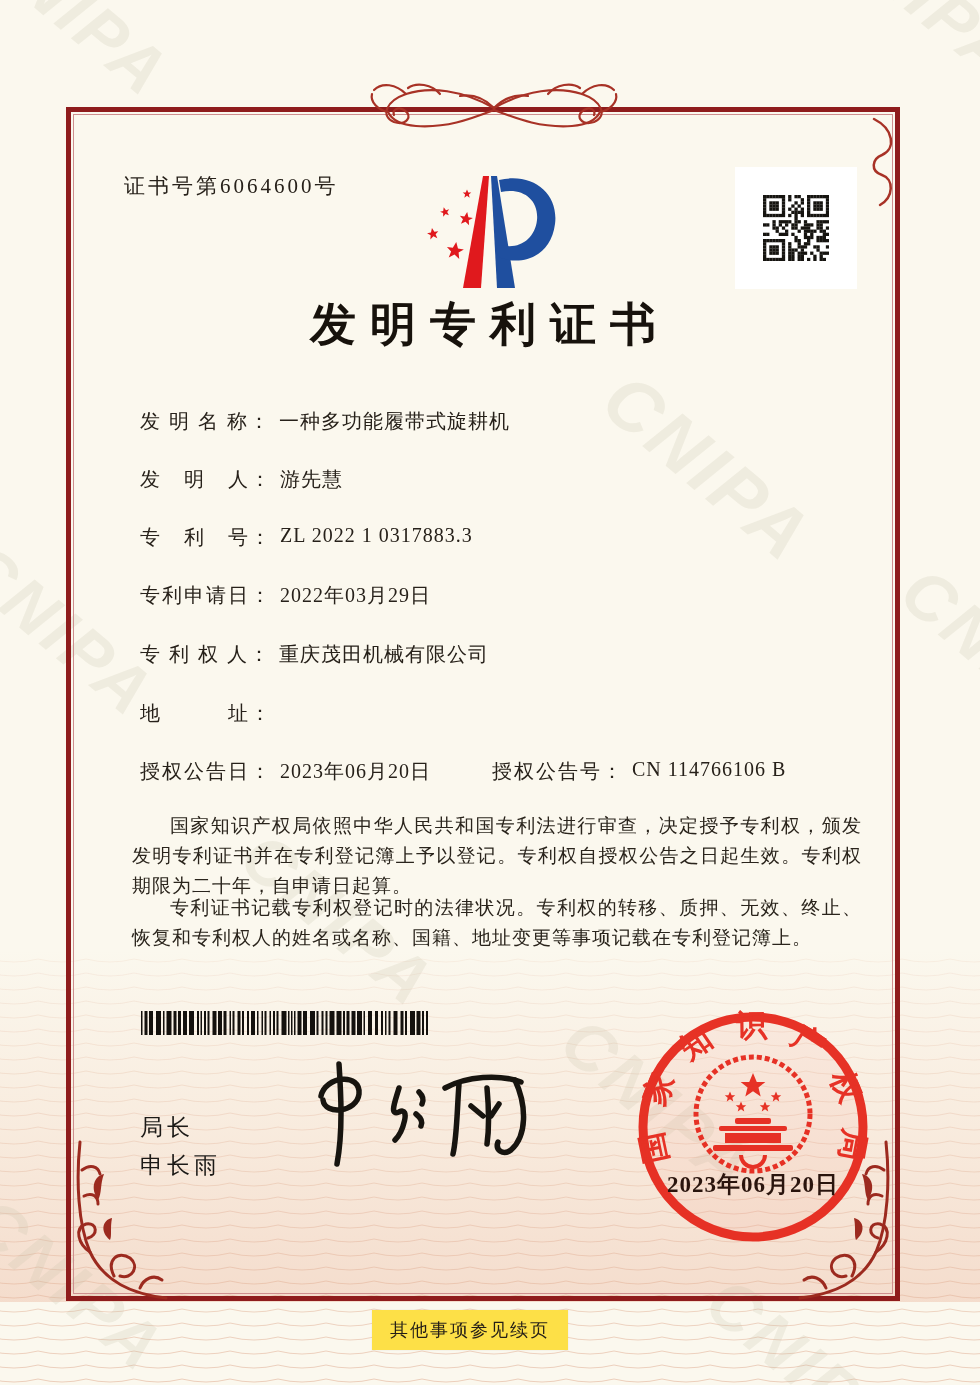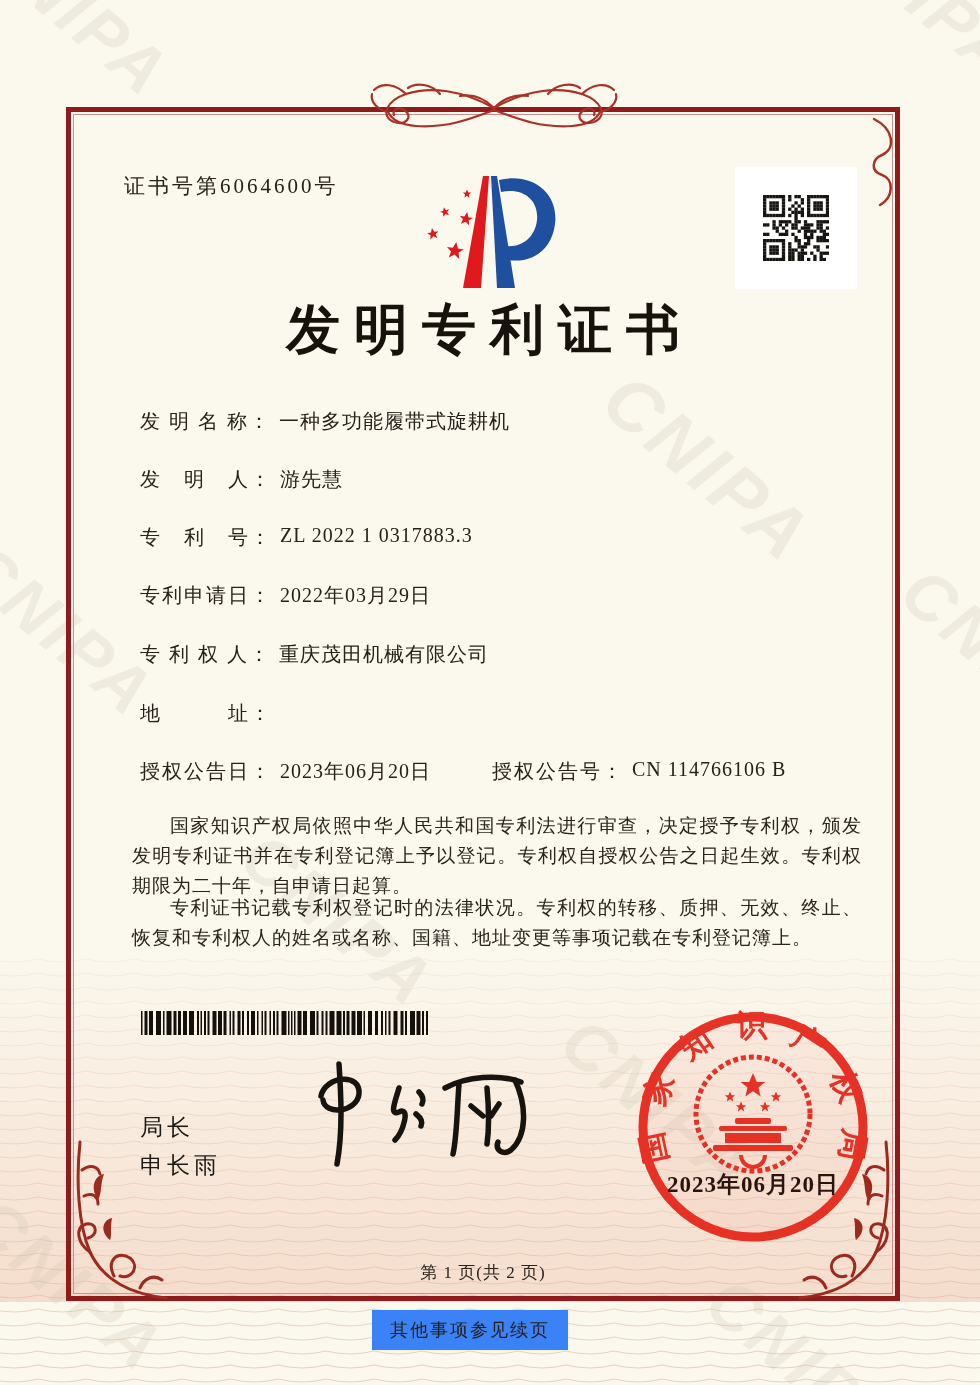--- a/index.html
+++ b/index.html
@@ -11,39 +11,39 @@
       font-size:68px;color:rgba(196,189,166,0.20);transform:rotate(40deg);letter-spacing:4px;
       white-space:nowrap;user-select:none;}
   
   #frame{position:absolute;left:66px;top:107px;width:834px;height:1194px;
          border:5px solid #8f1c1c;box-sizing:border-box;}
   #frame-inner{position:absolute;left:2px;top:2px;right:2px;bottom:2px;border:1px solid #cf8e8e;}
   
   #cert-number{position:absolute;left:124px;top:172px;font-size:21px;color:#27211a;letter-spacing:3px;text-align:center;}
   #qr-box{position:absolute;left:735px;top:167px;width:122px;height:122px;background:#ffffff;}
   #qr{position:absolute;left:28px;top:28px;}
-  #title{position:absolute;left:66px;top:294px;width:834px;text-align:center;font-size:54px;
+  #title{position:absolute;left:66px;top:294px;width:834px;text-align:center;font-size:46px;
          font-weight:bold;color:#17120c;letter-spacing:14px;text-indent:14px;}
   
   .field{position:absolute;left:140px;display:flex;font-size:20px;color:#27211a;white-space:pre;}
   .field .lab{letter-spacing:2px;}
   .field .val{margin-left:8px;letter-spacing:1px;}
   
   .para{position:absolute;left:132px;width:730px;font-size:19px;line-height:30px;color:#2a241c;
         text-indent:2em;letter-spacing:1px;text-align:justify;}
   
   .signer{position:absolute;left:140px;font-family:"Liberation Sans",sans-serif;font-size:23px;
           color:#1c1a17;letter-spacing:4px;margin-top:16px;}
   
   #issue-date{position:absolute;left:645px;top:1169px;width:216px;text-align:center;font-size:23px;
               color:#2a140d;letter-spacing:1px;font-weight:bold;}
   
   #page-indicator{position:absolute;left:66px;top:1261px;width:834px;text-align:center;
                   font-size:17px;color:#2b241c;letter-spacing:1px;}
-  #note-box{position:absolute;left:372px;top:1310px;width:196px;height:40px;background:#3b82f6;
+  #note-box{position:absolute;left:372px;top:1310px;width:196px;height:40px;background:#fde047;
             text-align:center;line-height:40px;font-size:18px;color:#241e17;letter-spacing:2px;
             box-shadow:0 0 0 1px rgba(0,0,0,0.02);}
   
   #tint{position:absolute;left:0;top:950px;width:980px;height:352px;
         background:linear-gradient(180deg,rgba(246,220,203,0) 0%,rgba(243,211,191,0.30) 45%,rgba(240,202,182,0.60) 100%);}
   #flourish-right{transform:scaleX(-1);}
 </style>
 </head>
 <body>
 
@@ -530,16 +530,15 @@
       <rect x="107" y="116" width="36" height="6" rx="2"></rect>
       <rect x="91" y="124" width="68" height="5" rx="2"></rect>
       <rect x="97" y="131" width="56" height="10"></rect>
       <rect x="85" y="143" width="80" height="6" rx="2"></rect>
       <path d="M113,153 a12,12 0 0 0 24,0" fill="none" stroke="#e6281c" stroke-width="4"></path>
     </g>
   </svg>
 
   <div id="issue-date">2023年06月20日</div>
 
-  <div id="page-indicator">第 1 页(共 2 页)</div>
   <div id="note-box">其他事项参见续页</div>
 
 </div>
 
 </body></html>

